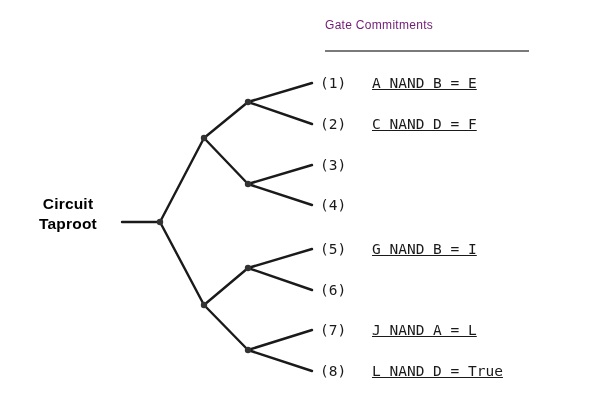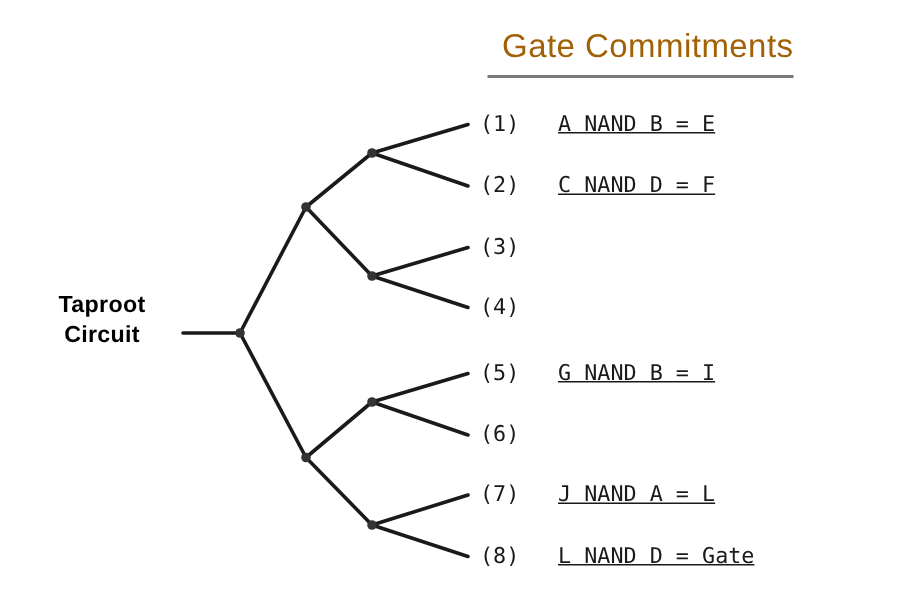--- a/index.html
+++ b/index.html
@@ -38,24 +38,24 @@
     font-size: 15.5px;
     line-height: 20px;
     color: #000000;
     letter-spacing: 0.2px;
   }
   .panel-title {
     position: absolute;
     left: 325px;
     top: 18px;
     width: 204px;
-    text-align: right;
+    text-align: left;
     font-family: "Liberation Sans", sans-serif;
-    font-size: 22px;
-    color: #a16207;
+    font-size: 12px;
+    color: #701a75;
     letter-spacing: 0.3px;
     white-space: nowrap;
   }
   .title-rule {
     position: absolute;
     left: 325px;
     top: 50px;
     width: 204px;
     height: 2px;
     background: #7a7a7a;
@@ -114,31 +114,31 @@
         <circle cx="204" cy="138" r="3.2"></circle>
         <circle cx="204" cy="305" r="3.2"></circle>
         <circle cx="248" cy="102" r="3.2"></circle>
         <circle cx="248" cy="184" r="3.2"></circle>
         <circle cx="248" cy="268" r="3.2"></circle>
         <circle cx="248" cy="350" r="3.2"></circle>
       </g>
   </svg>
 
   <div class="root-label">
+    <div>Circuit</div>
     <div>Taproot</div>
-    <div>Circuit</div>
   </div>
 
   <div class="panel-title">Gate Commitments</div>
   <div class="title-rule"></div>
 
   <div class="gate-list" id="gate-list">
       <div class="gate-row" style="top: 10px;"><span class="gate-index">(1)</span><span class="gate-expr">A NAND B = E</span></div>
       <div class="gate-row" style="top: 51px;"><span class="gate-index">(2)</span><span class="gate-expr">C NAND D = F</span></div>
       <div class="gate-row" style="top: 92px;"><span class="gate-index">(3)</span></div>
       <div class="gate-row" style="top: 132px;"><span class="gate-index">(4)</span></div>
       <div class="gate-row" style="top: 176px;"><span class="gate-index">(5)</span><span class="gate-expr">G NAND B = I</span></div>
       <div class="gate-row" style="top: 217px;"><span class="gate-index">(6)</span></div>
       <div class="gate-row" style="top: 257px;"><span class="gate-index">(7)</span><span class="gate-expr">J NAND A = L</span></div>
-      <div class="gate-row" style="top: 298px;"><span class="gate-index">(8)</span><span class="gate-expr">L NAND D = Gate</span></div>
+      <div class="gate-row" style="top: 298px;"><span class="gate-index">(8)</span><span class="gate-expr">L NAND D = True</span></div>
     </div>
 
 </div>
 
 </body></html>

